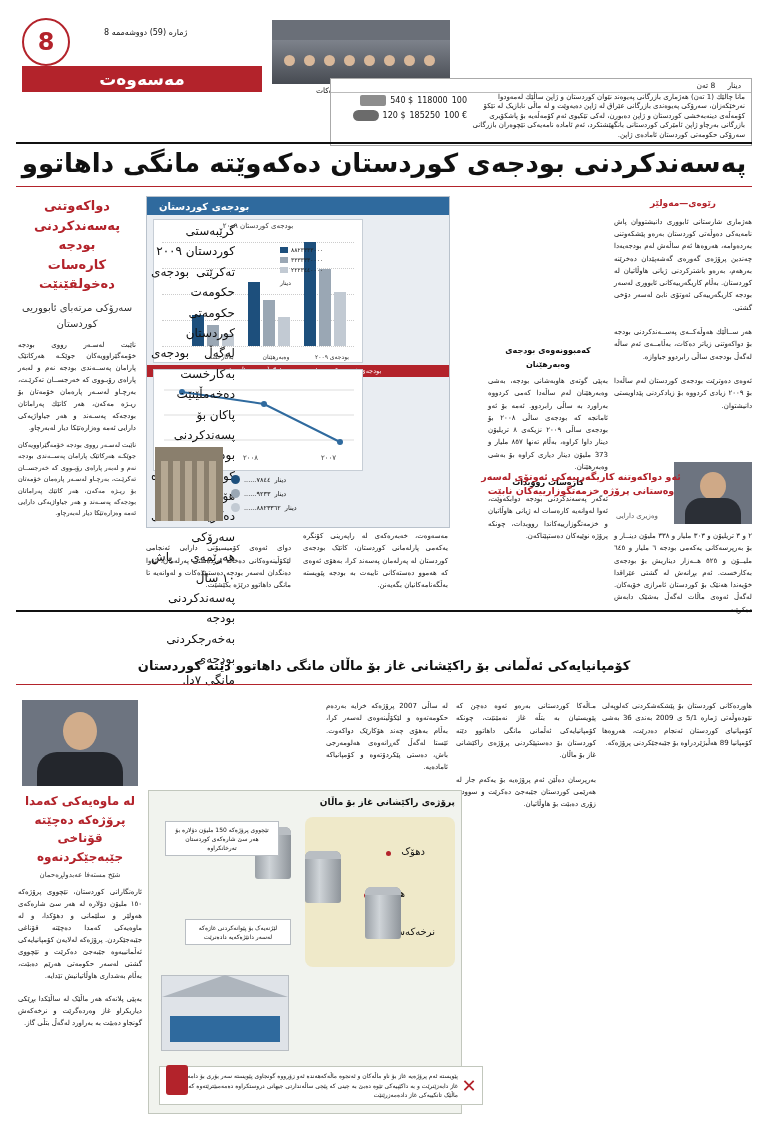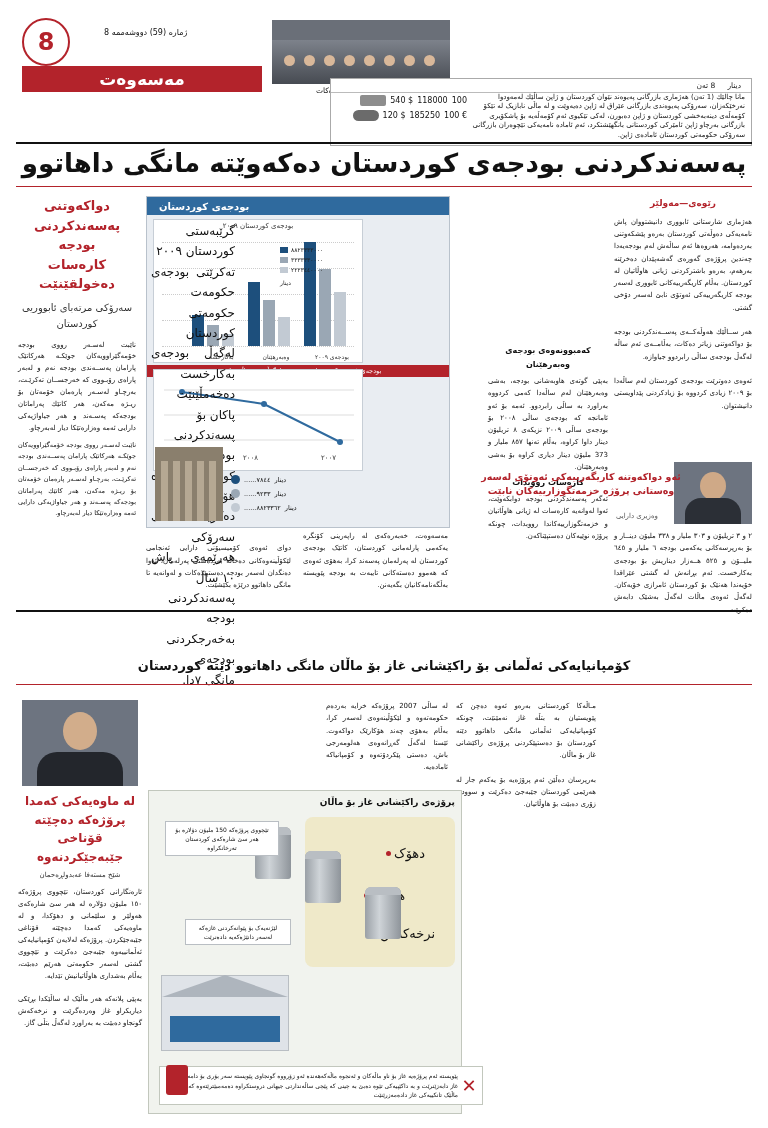--- a/index.html
+++ b/index.html
@@ -91,21 +91,21 @@
   .redcol2 .ph .face{position:absolute;left:50%;top:12px;transform:translateX(-50%);width:34px;height:38px;border-radius:50%;background:#d2ad8b;}
   .redcol2 .ph .body{position:absolute;left:50%;bottom:0;transform:translateX(-50%);width:86px;height:34px;background:#23262c;border-radius:20px 20px 0 0;}
   .redcol2 h3{margin:0;color:#b3232b;font-size:12px;font-weight:bold;line-height:1.55;}
   .redcol2 .sub{font-size:7px;color:#333;margin-top:5px;}
   .redcol2 .body-t{font-size:7px;color:#111;text-align:justify;line-height:1.7;margin-top:8px;}
 
   
   .gasbox{position:absolute;left:148px;top:790px;width:312px;height:322px;background:#f1f3ee;border:1px solid #c2c7bd;}
   .gas-title{position:absolute;right:6px;top:6px;font-size:9px;color:#111;font-weight:bold;}
   .map{position:absolute;right:6px;top:26px;width:150px;height:150px;background:#efe9c9;border-radius:8px;}
-  .city{position:absolute;font-size:13px;color:#111;text-align:center;}
+  .city{position:absolute;font-size:10px;color:#111;text-align:center;}
   .citydot{width:5px;height:5px;background:#b3232b;border-radius:50%;position:absolute;}
   .tank{position:absolute;width:36px;height:52px;background:linear-gradient(90deg,#9aa0a6,#cfd4d8 40%,#8e949a);border-radius:6px 6px 3px 3px;}
   .tank:after{content:"";position:absolute;left:0;right:0;top:0;height:8px;background:#b9bec3;border-radius:6px 6px 0 0;}
   .callout{position:absolute;background:#fff;border:1px solid #b9bec3;font-size:6px;color:#111;padding:3px 4px;line-height:1.5;text-align:center;}
   .house{position:absolute;left:12px;bottom:62px;width:126px;height:74px;background:#dfe3e8;border:1px solid #b9bec3;}
   .roof{position:absolute;left:0;top:-1px;width:0;height:0;border-left:63px solid transparent;border-right:63px solid transparent;border-bottom:22px solid #aeb5bd;}
   .bluebar{position:absolute;left:8px;bottom:8px;width:110px;height:26px;background:#2f6a9e;}
   .warn{position:absolute;left:10px;bottom:8px;width:292px;background:#fff;border:1px solid #c2c7bd;font-size:6px;color:#111;
      padding:4px 24px 4px 6px;line-height:1.6;text-align:right;}
   .xmark{position:absolute;right:4px;top:50%;transform:translateY(-50%);width:18px;height:18px;color:#b3232b;font-size:18px;font-weight:bold;line-height:18px;text-align:center;}
@@ -325,20 +325,23 @@
     </div>
     <h3 style="white-space:pre-line">لە ماوەیەکی کەمدا
 پرۆژەکە دەچێتە قۆناخی
 جێبەجێکردنەوە</h3>
     <div class="sub">شێخ مستەفا عەبدولڕەحمان</div>
     <div class="body-t" style="white-space:pre-line">ئارەنگارانی کوردستان، تێچووی پرۆژەکە ١٥٠ ملیۆن دۆلارە لە هەر سێ شارەکەی هەولێر و سلێمانی و دهۆکدا، و لە ماوەیەکی کەمدا دەچێتە قۆناغی جێبەجێکردن. پرۆژەکە لەلایەن کۆمپانیایەکی ئەڵمانییەوە جێبەجێ دەکرێت و تێچووی گشتی لەسەر حکومەتی هەرێم دەبێت، بەڵام بەشداری هاوڵاتیانیش تێدایە.
 
 بەپێی پلانەکە هەر ماڵێک لە ساڵێکدا بڕێکی دیاریکراو غاز وەردەگرێت و نرخەکەش گونجاو دەبێت بە بەراورد لەگەڵ بتڵی گاز.</div>
   </div>
 
+  <div class="col" style="right:16px;top:700px;width:150px">
+    <div>هاوردەکانی کوردستان بۆ پێشکەشکردنی کەلوپەلی نێودەوڵەتی ژمارە 5/1 ی 2009 بەندی 36 بەشی کۆمپانیای کوردستان ئەنجام دەدرێت، هەروەها کۆمپانیا 89 هەڵبژێردراوە بۆ جێبەجێکردنی پرۆژەکە.</div>
+  </div>
   <div class="col" style="right:172px;top:700px;width:140px">
     <div style="white-space:pre-line">مـاڵەکا کوردستانی بەرەو ئەوە دەچن کە پێویستیان بە بتڵە غاز نەمێنێت، چونکە کۆمپانیایەکی ئەڵمانی مانگی داهاتوو دێتە کوردستان بۆ دەستپێکردنی پرۆژەی راکێشانی غاز بۆ ماڵان.
 
 بەرپرسان دەڵێن ئەم پرۆژەیە بۆ یەکەم جار لە هەرێمی کوردستان جێبەجێ دەکرێت و سوودی زۆری دەبێت بۆ هاوڵاتیان.</div>
   </div>
   <div class="col" style="right:320px;top:700px;width:122px">
     <div>لە ساڵی 2007 پرۆژەکە خرایە بەردەم حکومەتەوە و لێکۆڵینەوەی لەسەر کرا، بەڵام بەهۆی چەند هۆکارێک دواکەوت. ئێستا لەگەڵ گەڕانەوەی هەلومەرجی باش، دەستی پێکردۆتەوە و کۆمپانیاکە ئامادەیە.</div>
   </div>
 
   <div class="gasbox">

